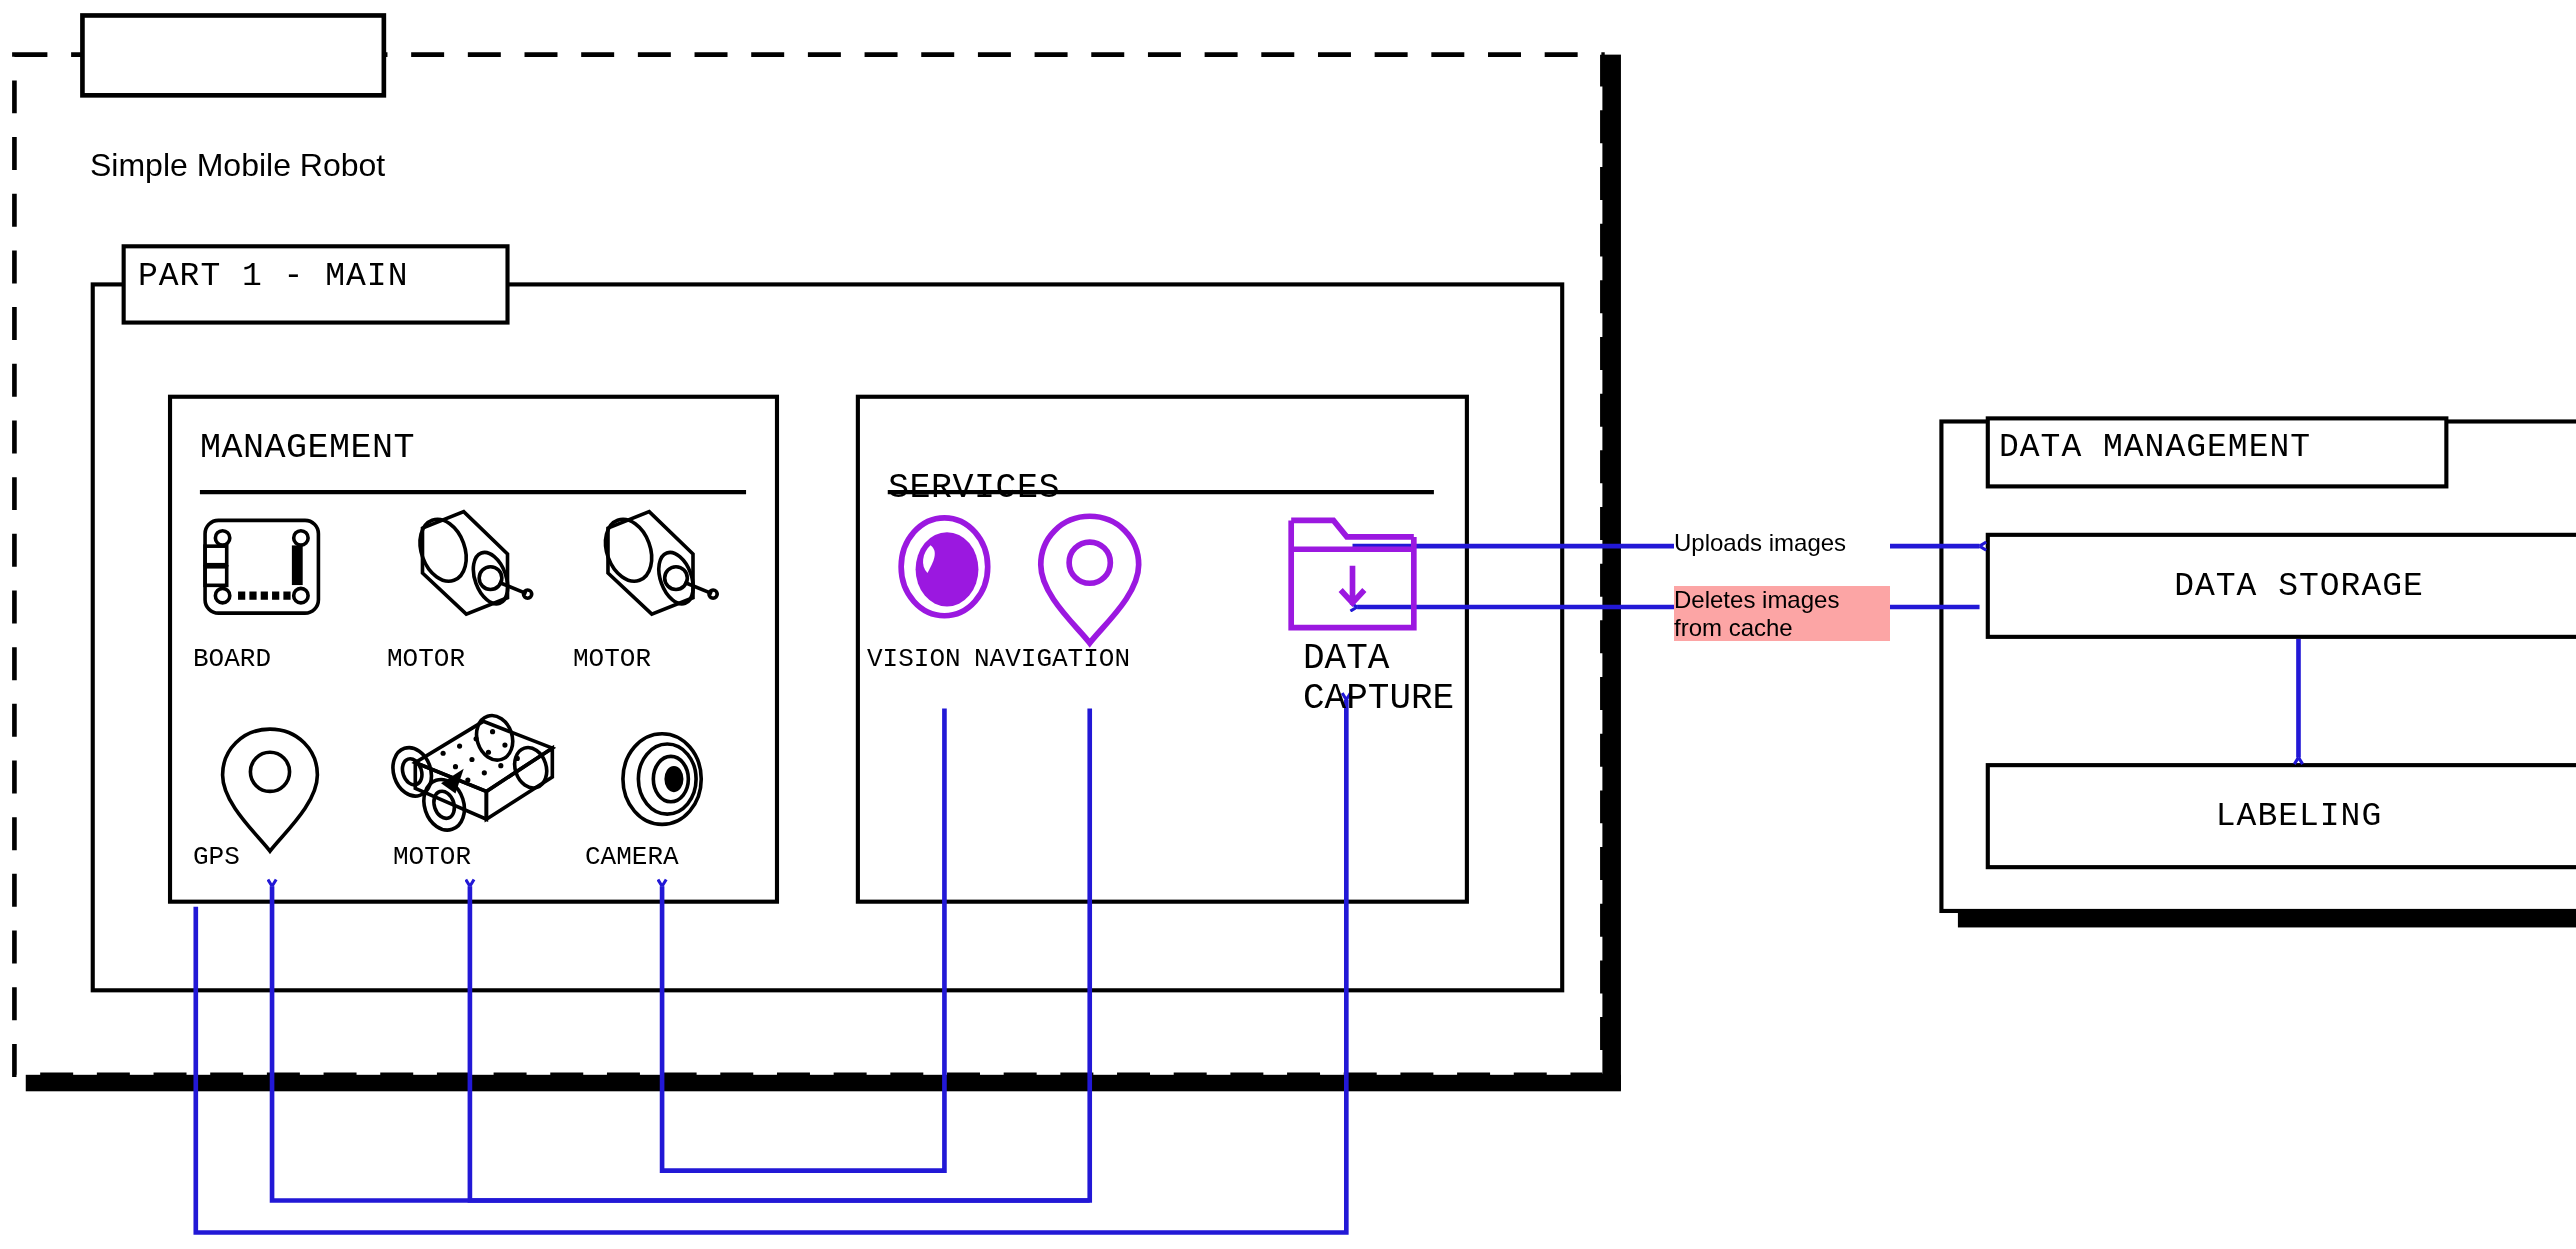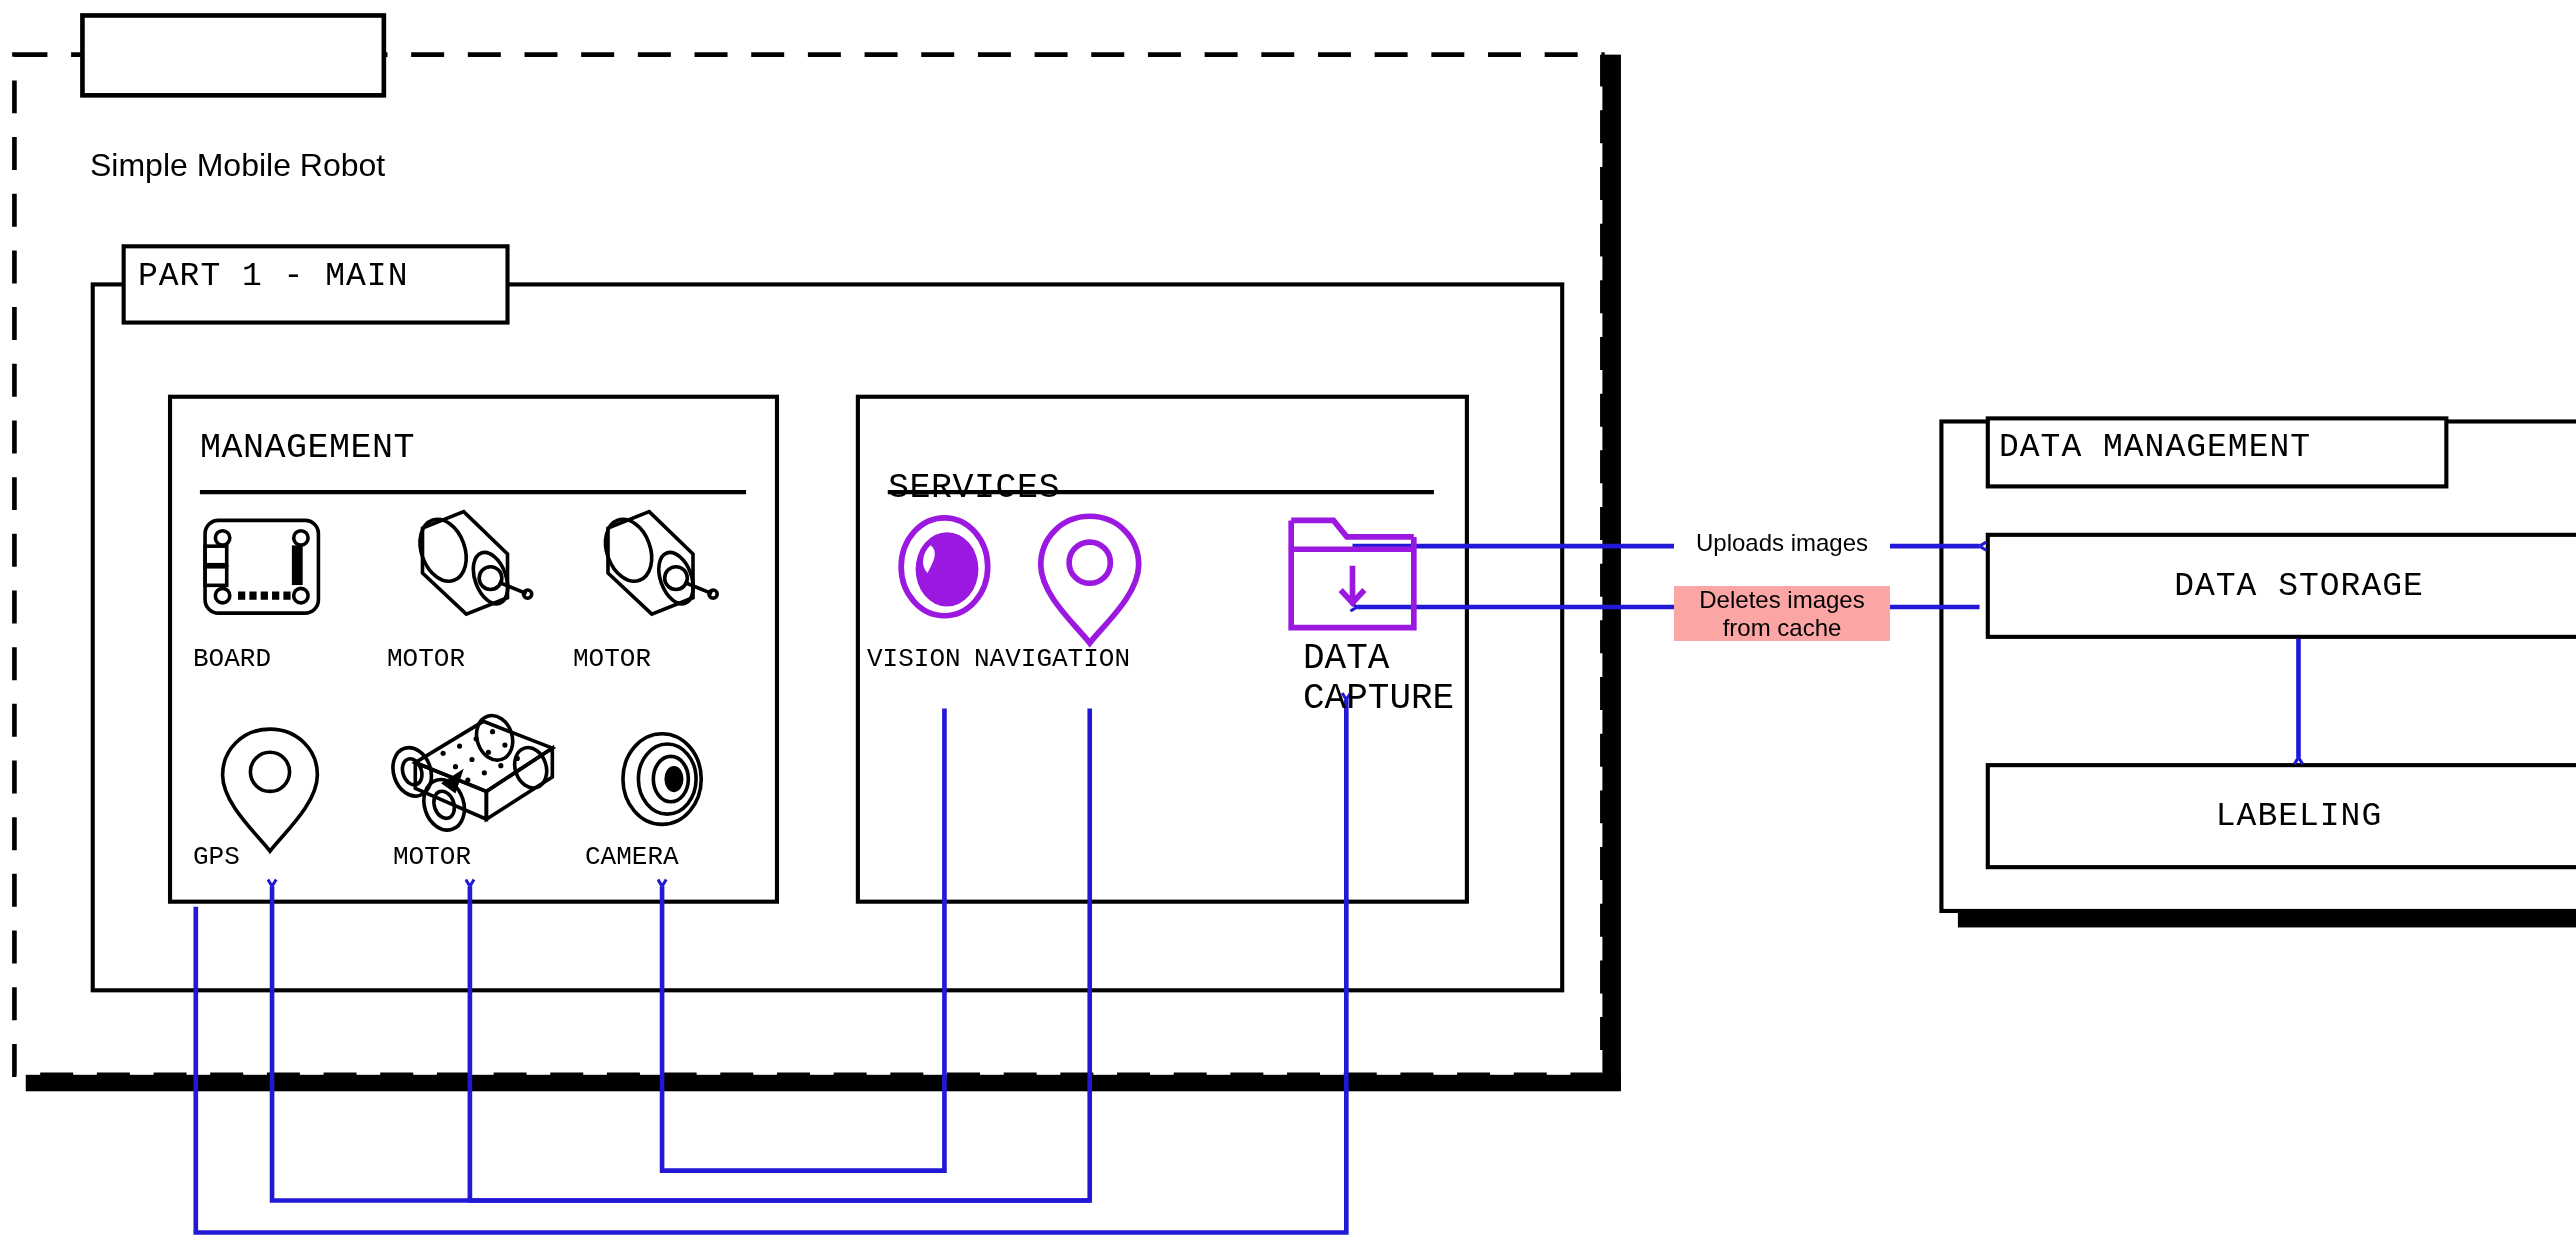--- a/index.html
+++ b/index.html
@@ -6,21 +6,21 @@
   #stage{
     position:relative;width:2857px;height:1250px;background:#fff;
     font-family:"Liberation Sans", sans-serif;overflow:hidden;
   }
   #svgroot{position:absolute;left:0;top:0;width:2857px;height:1250px;}
   .txt{position:absolute;white-space:pre;color:#000;}
   .hdr-title{font-family:"Liberation Mono", monospace;font-weight:400;}
   .boxlabel{font-family:"Liberation Mono", monospace;text-align:center;}
   .icon-cap{font-family:"Liberation Mono", monospace;text-align:left;line-height:1.12;}
   .panel-head{font-family:"Liberation Mono", monospace;}
-  .edge-lbl{font-family:"Liberation Sans", sans-serif;text-align:center;line-height:1.15;}
+  .edge-lbl{font-family:"Liberation Sans", sans-serif;line-height:1.15;}
 </style>
 </head>
 <body>
 
 <div id="stage">
 
   <svg id="svgroot" viewBox="0 0 5545 2426">
     <defs>
       <marker id="arrU" markerWidth="40" markerHeight="40" refX="3" refY="10" orient="auto" markerUnits="userSpaceOnUse">
         <path d="M3,10 L16,2 M3,10 L16,18" fill="none" stroke="#2218d6" stroke-width="6"></path>

